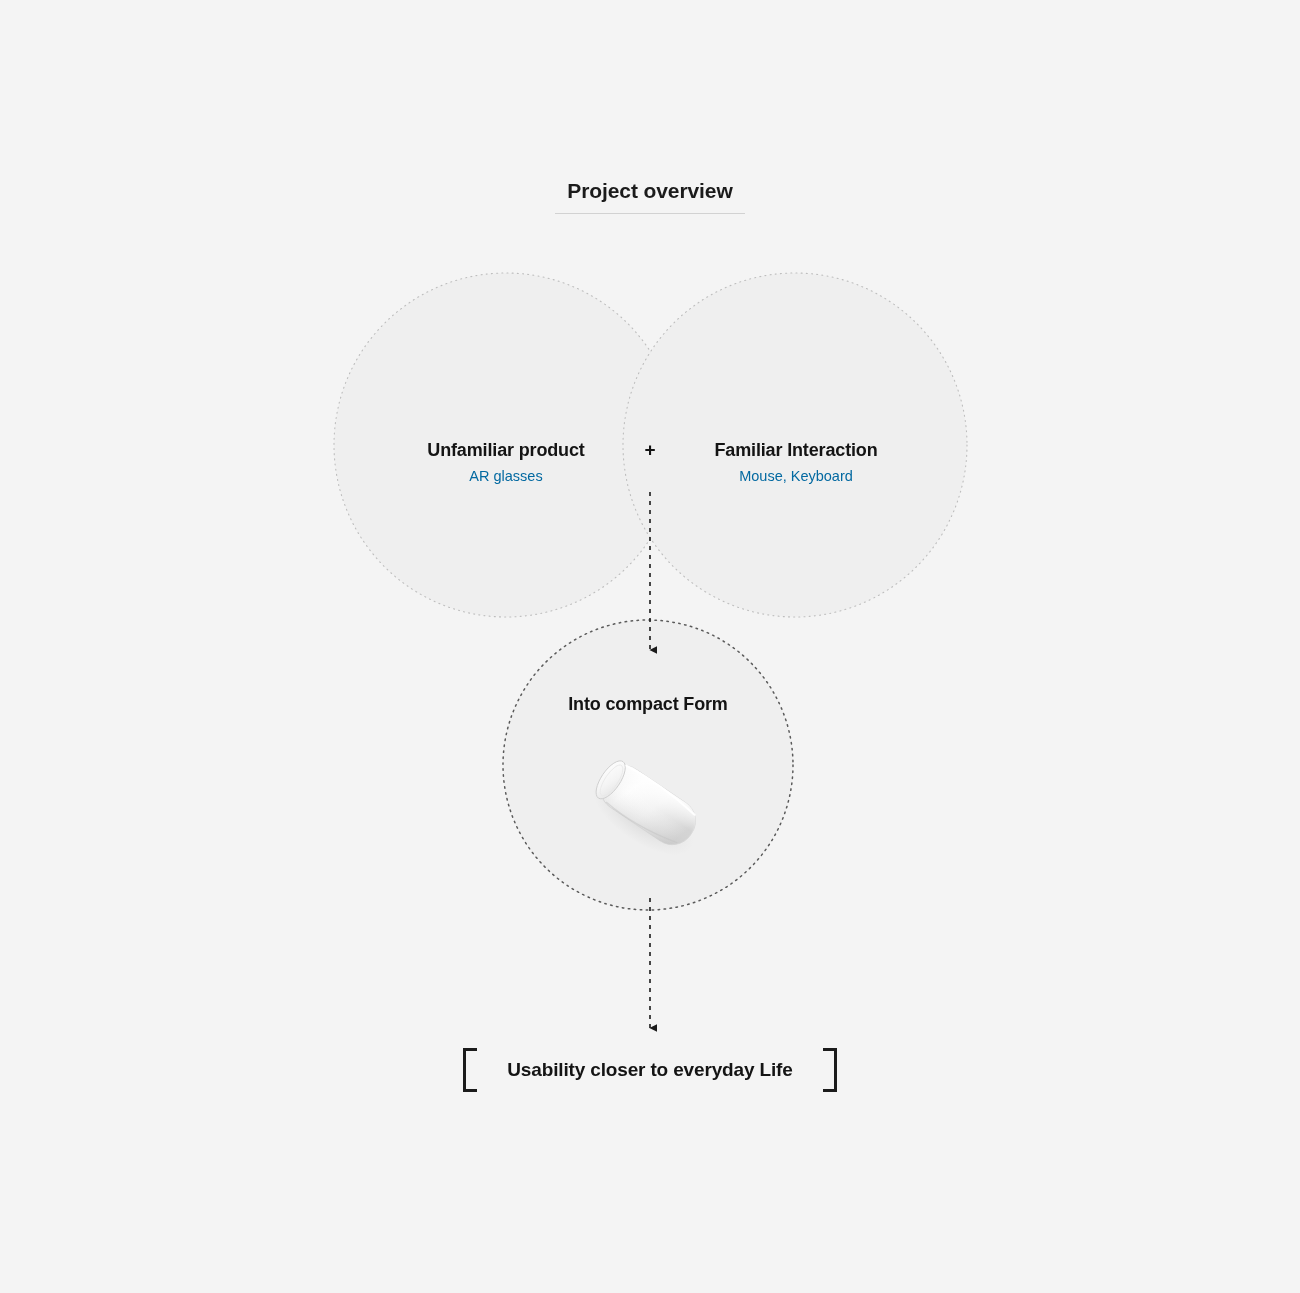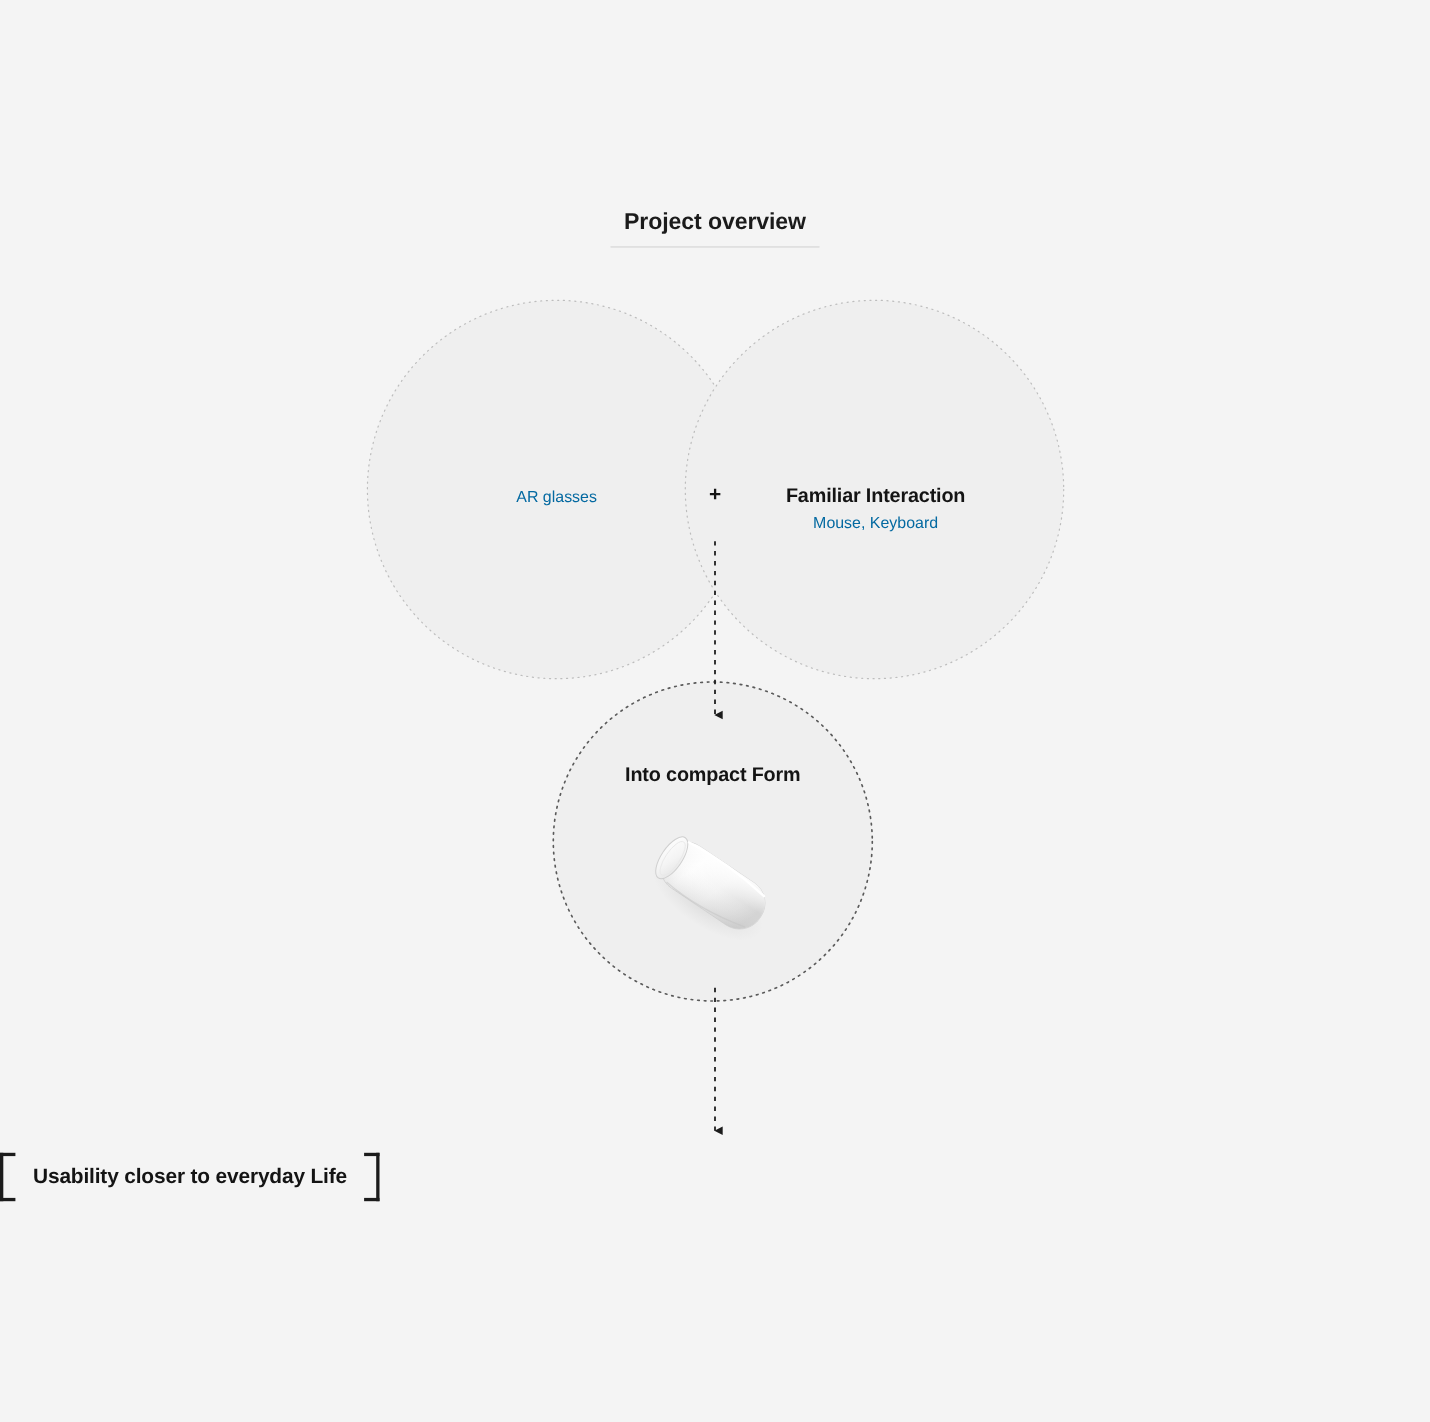--- a/index.html
+++ b/index.html
@@ -19,21 +19,21 @@
 
   .stage {
     position: absolute;
     inset: 0;
   }
 
   
   .title-block {
     position: absolute;
     left: 0;
-    top: 188px;
+    top: 177px;
     width: 1300px;
     text-align: center;
   }
   .title-text {
     font-size: 21px;
     font-weight: 700;
     color: #1b1b1b;
     letter-spacing: -0.1px;
     line-height: 28px;
     display: block;
@@ -98,21 +98,22 @@
 
   
   .outcome {
     position: absolute;
     left: 0;
     top: 1046px;
     width: 1300px;
     height: 48px;
     display: flex;
     align-items: center;
-    gap: 16px;
+    justify-content: center;
+    gap: 30px;
   }
   .bracket {
     width: 14px;
     height: 44px;
     box-sizing: border-box;
     border-top: 3px solid #1b1b1b;
     border-bottom: 3px solid #1b1b1b;
     flex: 0 0 auto;
   }
   .bracket.left  { border-left: 3px solid #1b1b1b; }
@@ -187,20 +188,21 @@
       <ellipse cx="-45" cy="0" rx="9.5" ry="22" fill="url(#cylCap)" stroke="#cfcfcf" stroke-width="0.9"></ellipse>
       <ellipse cx="-44" cy="0" rx="6.5" ry="18" fill="none" stroke="#e8e8e8" stroke-width="0.8"></ellipse>
 
       <path d="M-40,-20.5 Q0,-25 44,-18" fill="none" stroke="#ffffff" stroke-width="2.2" stroke-linecap="round" opacity="0.95"></path>
 
       <path d="M-36,21 Q2,25.5 45,15" fill="none" stroke="#c4c4c4" stroke-width="1.2" stroke-linecap="round" opacity="0.55"></path>
     </g>
   </svg>
 
   <div class="lbl" id="label-left">
+    <span class="head">Unfamiliar product</span>
     <span class="sub">AR glasses</span>
   </div>
 
   <div class="plus-sign">+</div>
 
   <div class="lbl" id="label-right">
     <span class="head">Familiar Interaction</span>
     <span class="sub">Mouse, Keyboard</span>
   </div>
 

